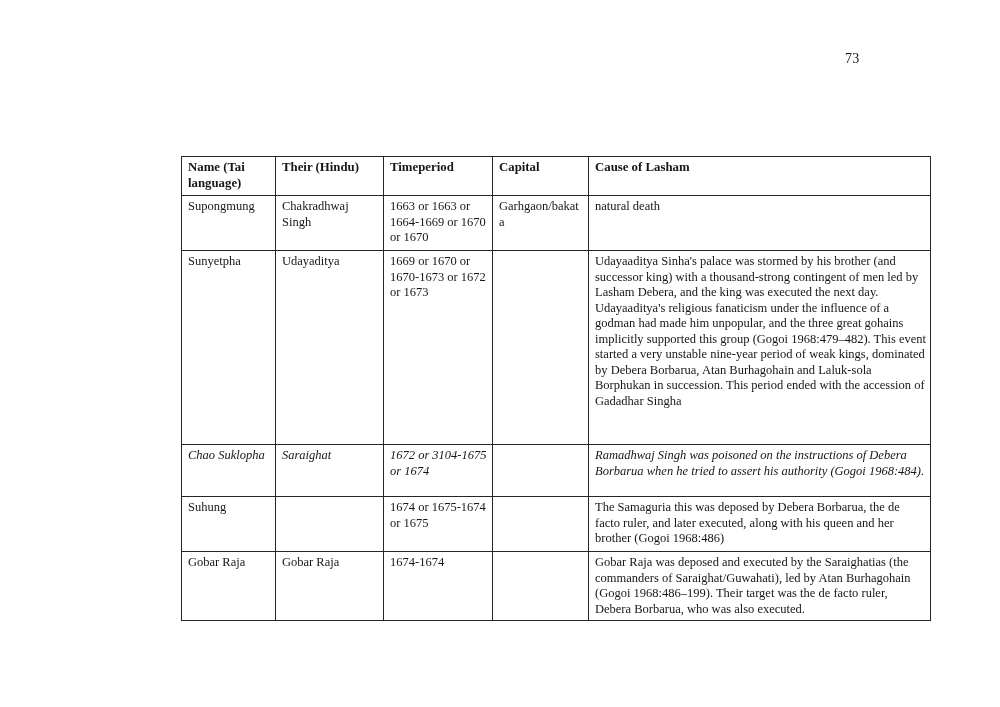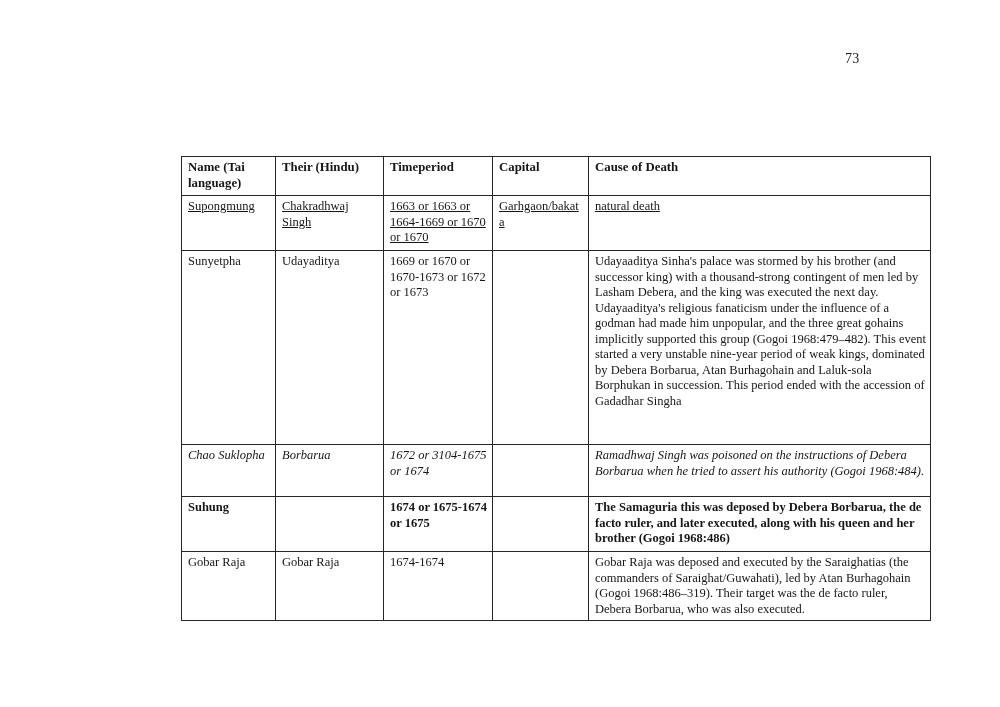--- a/index.html
+++ b/index.html
@@ -50,24 +50,24 @@
   table.kings-table th {
     font-weight: bold;
     font-size: 12.8px;
   }
   col.c-name-tai   { width: 94px; }
   col.c-name-hindu { width: 108px; }
   col.c-timeperiod { width: 109px; }
   col.c-capital    { width: 96px; }
   col.c-cause      { width: 342px; }
   tr.hdr-row  { height: 39px; }
-  tr.row-0    { height: 55px; text-decoration: underline; }
+  tr.row-0    { height: 55px; }
   tr.row-1    { height: 194px; }
   tr.row-2    { height: 52px; font-style: italic; }
-  tr.row-3    { height: 55px; font-weight: bold; }
+  tr.row-3    { height: 55px; }
   tr.row-4    { height: 66px; }
 </style>
 </head>
 <body>
 
 <div class="page">
 
   <div class="page-number">73</div>
 
   <table class="kings-table">
@@ -77,55 +77,55 @@
       <col class="c-timeperiod">
       <col class="c-capital">
       <col class="c-cause">
     </colgroup>
     <thead>
       <tr class="hdr-row">
         <th>Name (Tai language)</th>
         <th>Their (Hindu)</th>
         <th>Timeperiod</th>
         <th>Capital</th>
-        <th>Cause of Death</th>
+        <th>Cause of Lasham</th>
       </tr>
     </thead>
     <tbody>
       <tr class="row-0">
         <td>Supongmung</td>
         <td>Chakradhwaj Singh</td>
         <td>1663 or 1663 or 1664-1669 or 1670 or 1670</td>
         <td>Garhgaon/bakata</td>
         <td>natural death</td>
       </tr>
       <tr class="row-1">
         <td>Sunyetpha</td>
         <td>Udayaditya</td>
         <td>1669 or 1670 or 1670-1673 or 1672 or 1673</td>
         <td></td>
         <td>Udayaaditya Sinha's palace was stormed by his brother (and successor king) with a thousand-strong contingent of men led by Lasham Debera, and the king was executed the next day. Udayaaditya's religious fanaticism under the influence of a godman had made him unpopular, and the three great gohains implicitly supported this group (Gogoi 1968:479–482). This event started a very unstable nine-year period of weak kings, dominated by Debera Borbarua, Atan Burhagohain and Laluk-sola Borphukan in succession. This period ended with the accession of Gadadhar Singha</td>
       </tr>
       <tr class="row-2">
         <td>Chao Suklopha</td>
-        <td>Borbarua</td>
+        <td>Saraighat</td>
         <td>1672 or 3104-1675 or 1674</td>
         <td></td>
         <td>Ramadhwaj Singh was poisoned on the instructions of Debera Borbarua when he tried to assert his authority (Gogoi 1968:484).</td>
       </tr>
       <tr class="row-3">
         <td>Suhung</td>
         <td></td>
         <td>1674 or 1675-1674 or 1675</td>
         <td></td>
         <td>The Samaguria this was deposed by Debera Borbarua, the de facto ruler, and later executed, along with his queen and her brother (Gogoi 1968:486)</td>
       </tr>
       <tr class="row-4">
         <td>Gobar Raja</td>
         <td>Gobar Raja</td>
         <td>1674-1674</td>
         <td></td>
-        <td>Gobar Raja was deposed and executed by the Saraighatias (the commanders of Saraighat/Guwahati), led by Atan Burhagohain (Gogoi 1968:486–319). Their target was the de facto ruler, Debera Borbarua, who was also executed.</td>
+        <td>Gobar Raja was deposed and executed by the Saraighatias (the commanders of Saraighat/Guwahati), led by Atan Burhagohain (Gogoi 1968:486–199). Their target was the de facto ruler, Debera Borbarua, who was also executed.</td>
       </tr>
     </tbody>
   </table>
 
 </div>
 
 </body></html>

